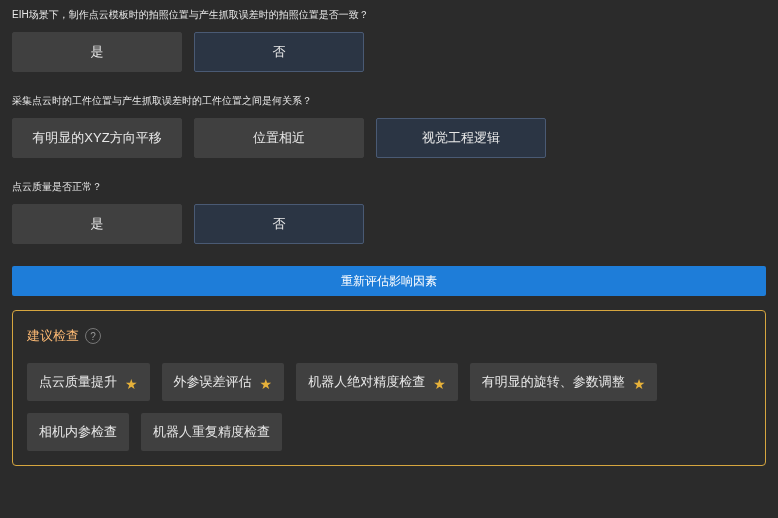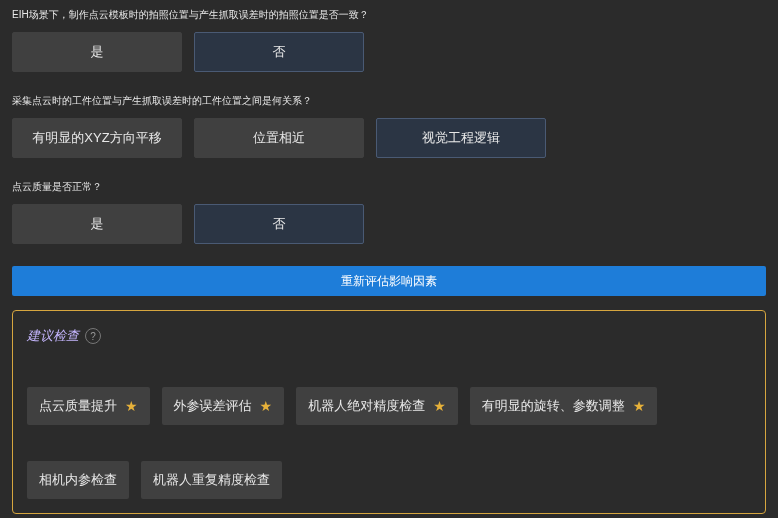--- a/index.html
+++ b/index.html
@@ -57,40 +57,39 @@
     border: 1px solid #d6a63f;
     border-radius: 4px;
     padding: 16px 14px 14px 14px;
   }
   .suggest-header {
     display: flex;
     align-items: center;
     gap: 6px;
     margin-bottom: 18px;
   }
-  .suggest-title { font-size: 13px; color: #c4b5fd; font-style: italic; }
+  .suggest-title { font-size: 13px; color: #fdba74; }
   .help-icon {
     width: 16px; height: 16px;
     border-radius: 50%;
     border: 1px solid #777;
     display: flex; align-items: center; justify-content: center;
     font-size: 10px; color: #999;
   }
   .chip-row { display: flex; flex-wrap: wrap; gap: 12px; }
   .chip {
     background: #404040;
     padding: 10px 12px;
     font-size: 13px;
     color: #e8e8e8;
     display: flex;
-    align-items: center;
+    align-items: flex-end;
     gap: 8px;
     cursor: pointer;
     border-radius: 2px;
-    margin-top: 24px;
   }
   .star-icon { color: #e6b13a; font-size: 14px; line-height: 1; }
 </style>
 </head>
 <body>
 
 <div class="question-block">
   <div class="question-text">EIH场景下，制作点云模板时的拍照位置与产生抓取误差时的拍照位置是否一致？</div>
   <div class="option-row">
     <button class="option-btn">是</button>

